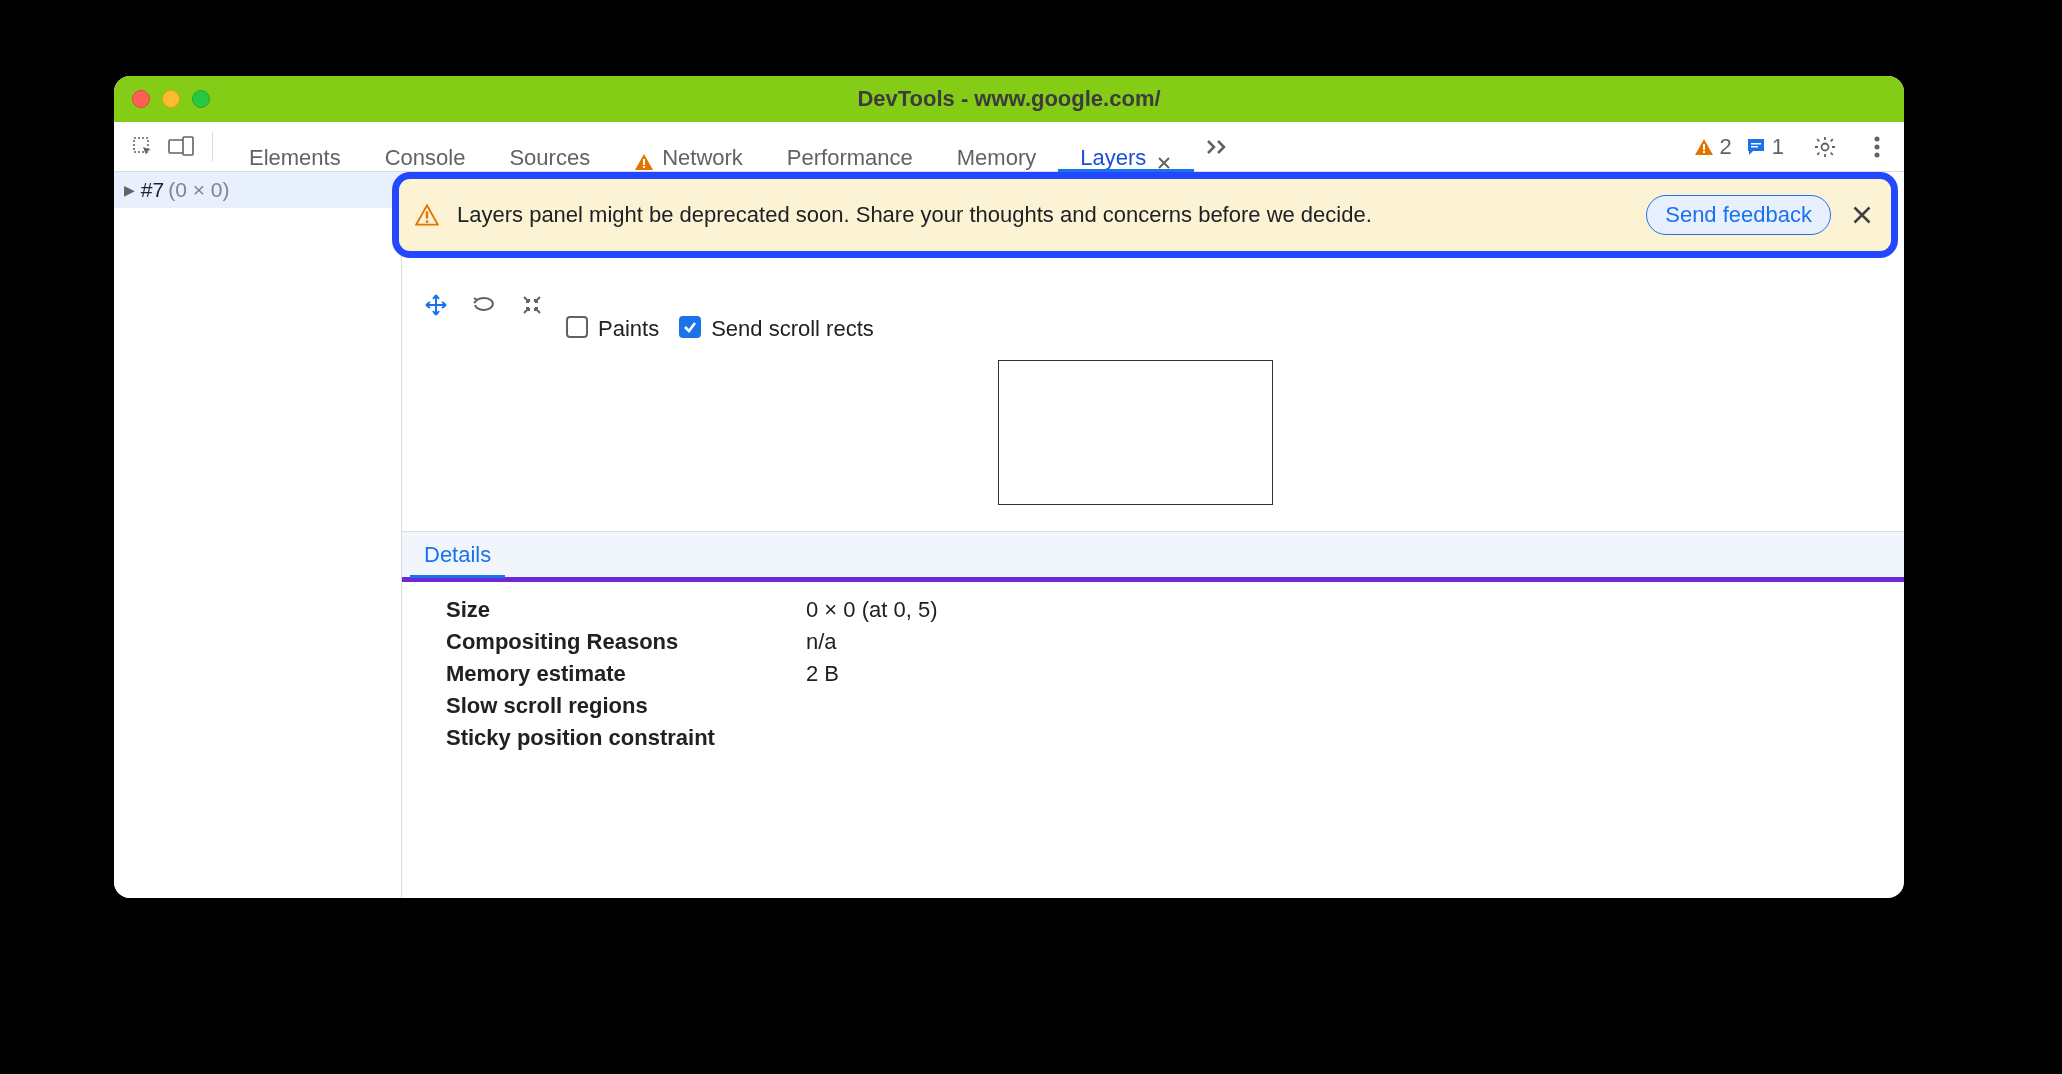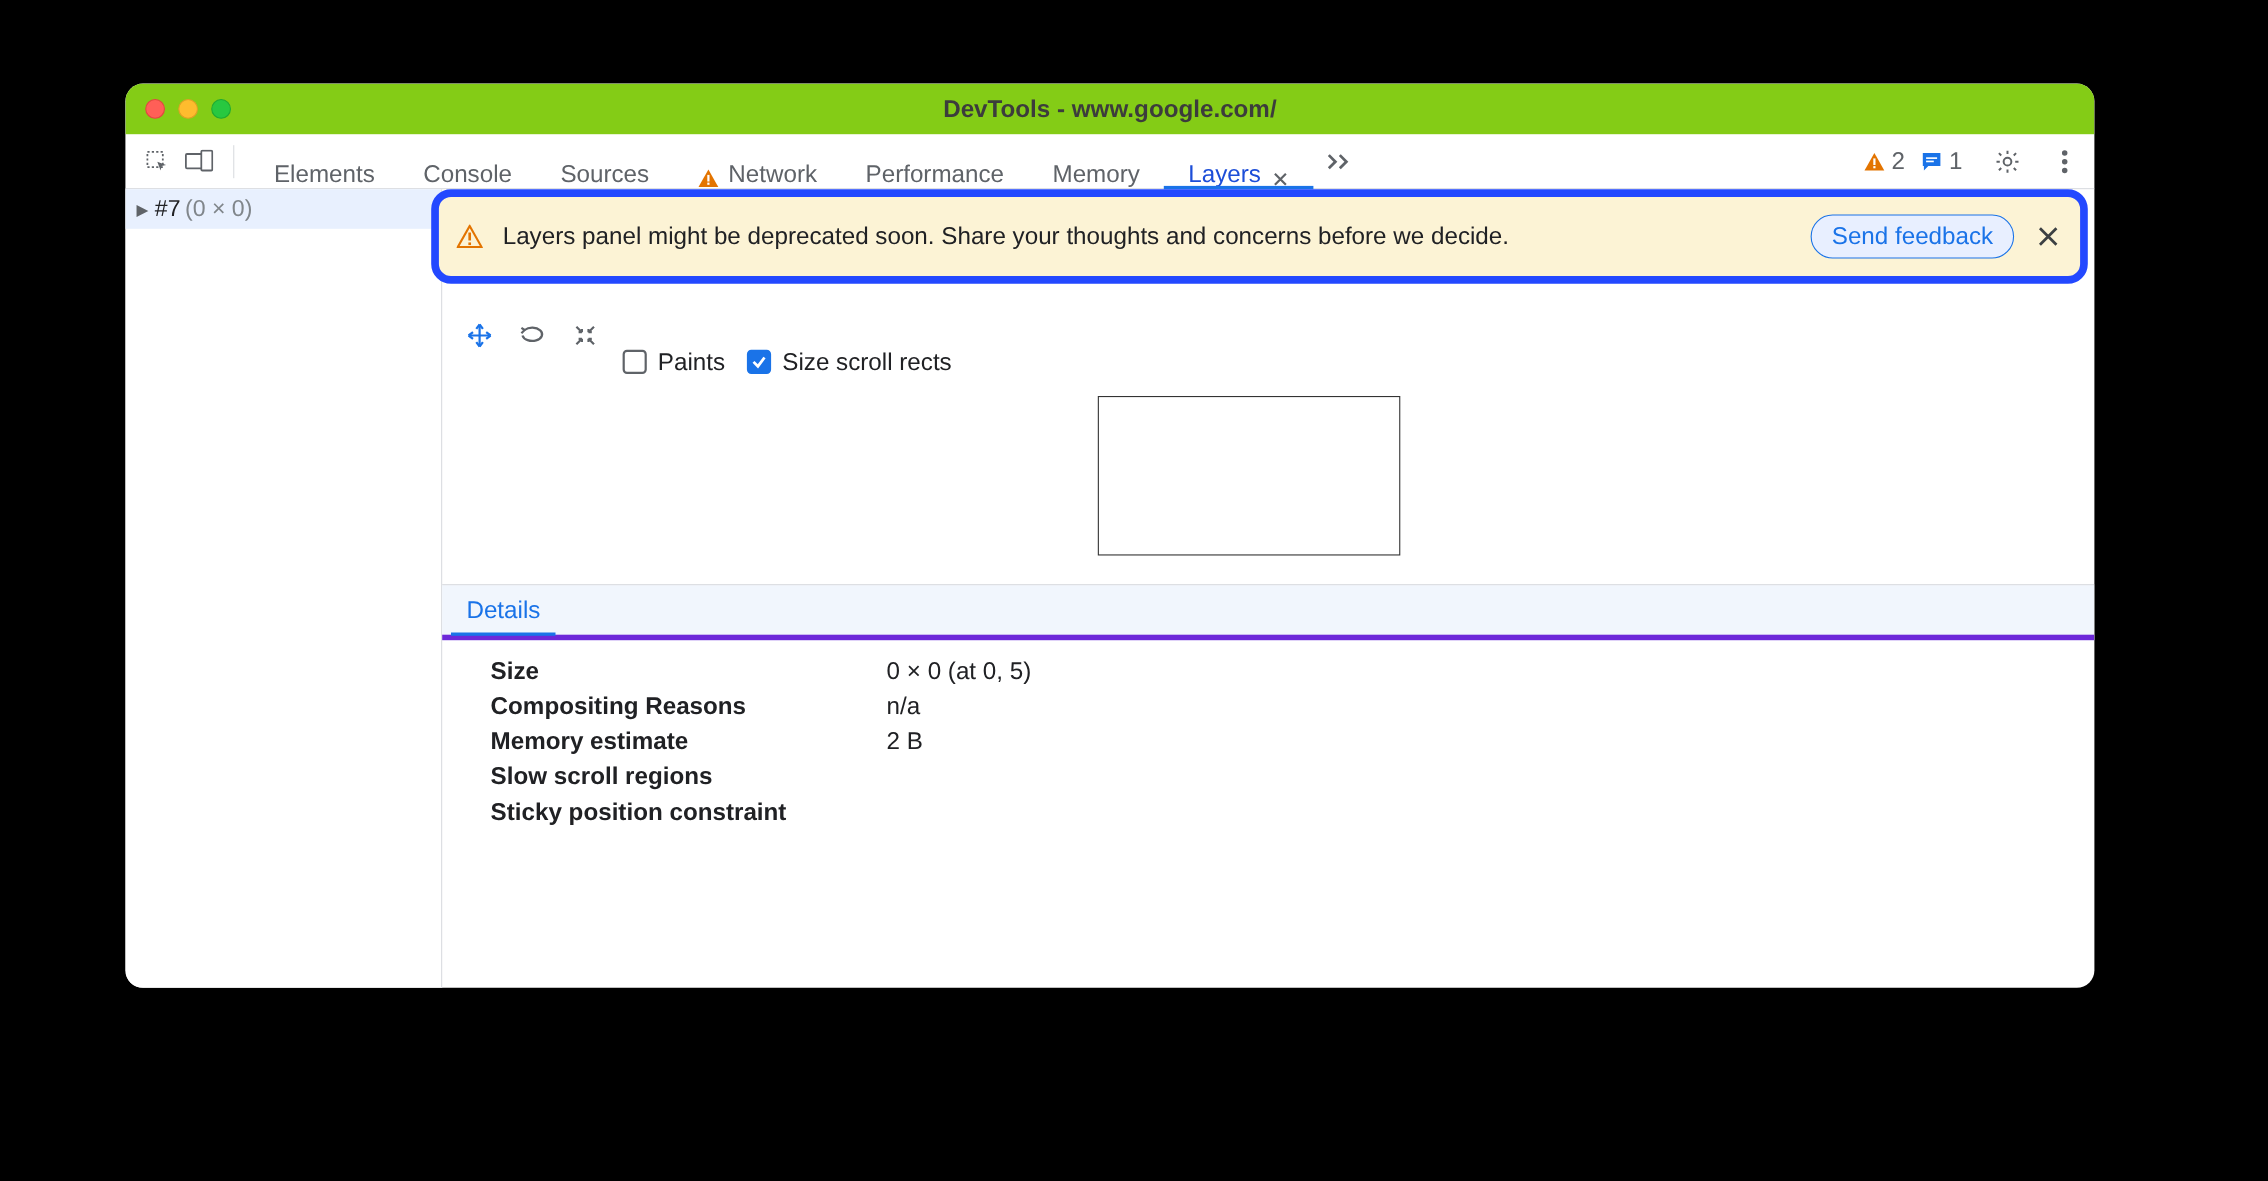--- a/index.html
+++ b/index.html
@@ -163,21 +163,21 @@
     display: flex; align-items: center; gap: 20px;
     padding: 10px 20px;
     font-size: 22px;
   }
   .vt-btn {
     width: 28px; height: 28px;
     display: flex; align-items: center; justify-content: center;
     color: #5f6368;
   }
   .check {
-    display: flex; align-items: center; gap: 10px; margin-top: 48px;
+    display: flex; align-items: flex-start; gap: 10px; margin-top: 48px;
   }
   .checkbox {
     width: 22px; height: 22px;
     border: 2px solid #5f6368;
     border-radius: 4px;
     display: flex; align-items: center; justify-content: center;
   }
   .checkbox.checked {
     background: #1a73e8;
     border-color: #1a73e8;
@@ -396,21 +396,21 @@
         <div class="check">
           <div class="checkbox"></div>
           <span>Paints</span>
         </div>
         <div class="check">
           <div class="checkbox checked">
             <svg width="14" height="14" viewBox="0 0 14 14" stroke="#fff" stroke-width="2.5" fill="none">
                 <path d="M2 7 L6 11 L12 3"></path>
               </svg>
           </div>
-          <span>Size scroll rects</span>
+          <span>Send scroll rects</span>
         </div>
       </div>
 
       <div class="viewer">
         <div class="layer-rect"></div>
       </div>
 
       <div class="details-tabs">
         <div class="details-tab">
           <span>Details</span>

